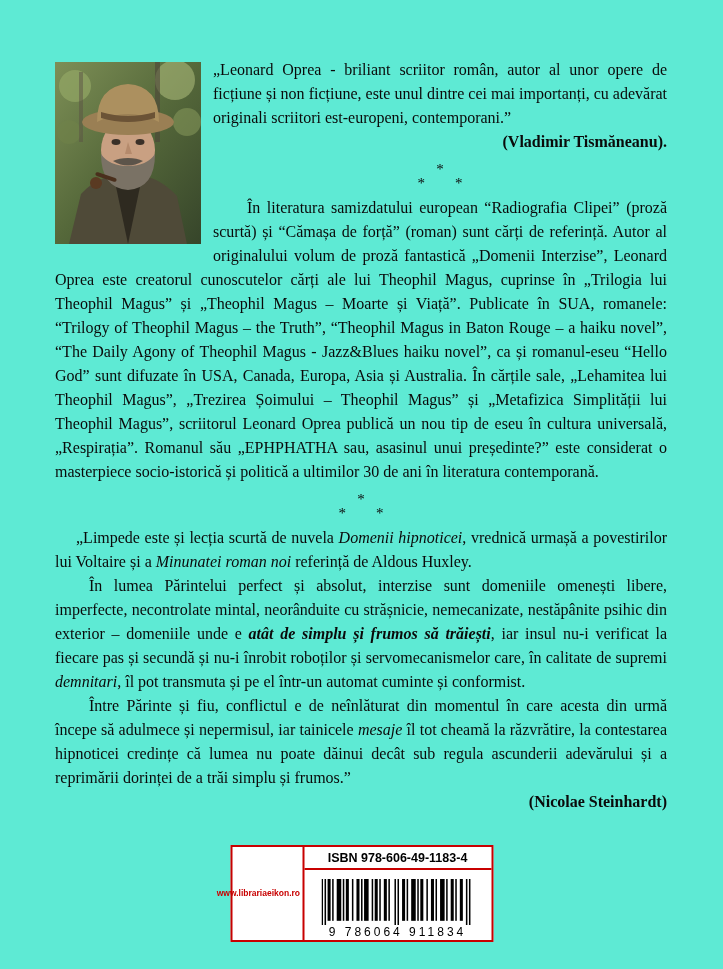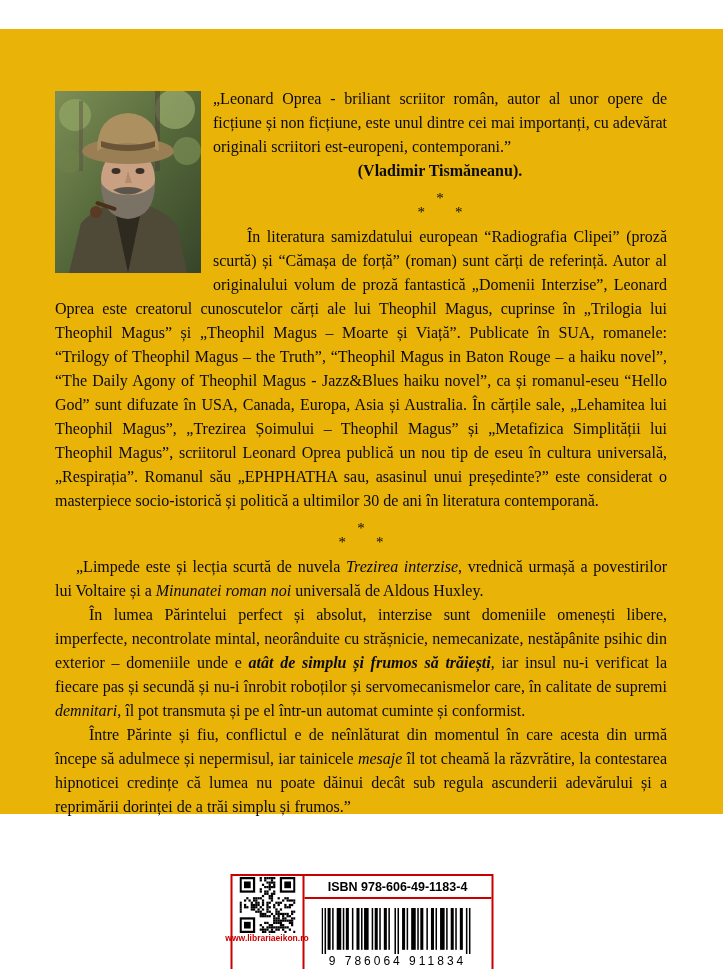--- a/index.html
+++ b/index.html
@@ -4,36 +4,36 @@
 <style>
   * { box-sizing: border-box; margin: 0; padding: 0; }
   html, body { width: 723px; height: 969px; }
   body {
     background: #ffffff;
     color: #0a0a0a;
     font-family: "Liberation Serif", serif;
     position: relative;
     overflow: hidden;
   }
-  .page { width: 723px; height: 785px; position: relative; background:#eab308;margin-top:29px; }
+  .page { width: 723px; height: 969px; position: relative; background:#5eead4; }
   .content {
     padding: 58px 56px 0 55px;
     font-size: 16px;
     line-height: 24px;
     text-align: justify;
   }
   .photo {
     float: left;
     width: 146px;
     height: 182px;
     margin: 4px 12px 8px 0;
   }
   .photo svg { width: 100%; height: 100%; display: block; }
   p { text-align: justify; }
-  .attribution { text-align: center; font-weight: bold; }
+  .attribution { text-align: right; font-weight: bold; }
   .separator {
     text-align: center;
     font-size: 15px;
     line-height: 14px;
     margin: 8px 0 6px 0;
   }
   .sep-pre { white-space: pre; }
   .indent { text-indent: 34px; }
   .indent-sm { text-indent: 21px; }
   .clear { clear: both; }
@@ -46,23 +46,23 @@
     width: 263px;
     height: 97px;
     border: 2px solid var(--accent, #c80000);
     background: #fff;
     display: flex;
   }
   .qr-col {
     width: 72px;
     border-right: 2px solid var(--accent, #c80000);
     display: flex;
-    flex-direction: column;
+    flex-direction: row;
     align-items: center;
-    justify-content: flex-start;
+    justify-content: flex-end;
     padding: 1px 2px 3px 2px;
   }
   #qr-svg { width: 56px; height: 56px; display: block; }
   .url {
     color: var(--accent, #c80000);
     font-family: "Liberation Sans", sans-serif;
     font-weight: bold;
     font-size: 8.5px;
     line-height: 10px;
     text-align: center;
@@ -142,24 +142,25 @@
       <div class="sep-pre">*        *</div>
     </div>
 
     <p class="indent"><span>În literatura samizdatului european “Radiografia Clipei” (proză scurtă) și “Cămașa de forță” (roman) sunt cărți de referință. Autor al originalului volum de proză fantastică „Domenii Interzise”, Leonard Oprea este creatorul cunoscutelor cărți ale lui Theophil Magus, cuprinse în „Trilogia lui Theophil Magus” și „Theophil Magus – Moarte și Viață”. Publicate în SUA, romanele: “Trilogy of Theophil Magus – the Truth”, “Theophil Magus in Baton Rouge – a haiku novel”, “The Daily Agony of Theophil Magus - Jazz&amp;Blues haiku novel”, ca și romanul-eseu “Hello God” sunt difuzate în USA, Canada, Europa, Asia și Australia. În cărțile sale, „Lehamitea lui Theophil Magus”, „Trezirea Șoimului – Theophil Magus” și „Metafizica Simplității lui Theophil Magus”, scriitorul Leonard Oprea publică un nou tip de eseu în cultura universală, „Respirația”. Romanul său „EPHPHATHA sau, asasinul unui președinte?” este considerat o masterpiece socio-istorică și politică a ultimilor 30 de ani în literatura contemporană.</span></p>
 
     <div class="separator clear">
       <div class="sep-pre">*</div>
       <div class="sep-pre">*        *</div>
     </div>
 
-    <p class="indent-sm"><span>„Limpede este și lecția scurtă de nuvela </span><span style="font-style: italic;">Trezirea interzise</span><span>, vrednică urmașă a povestirilor lui Voltaire și a </span><span style="font-style: italic;">Minunatei roman noi</span><span>  universală de Aldous Huxley.</span></p>
+    <p class="indent-sm"><span>„Limpede este și lecția scurtă de nuvela </span><span style="font-style: italic;">Domenii hipnoticei</span><span>, vrednică urmașă a povestirilor lui Voltaire și a </span><span style="font-style: italic;">Minunatei roman noi</span><span>  referință de Aldous Huxley.</span></p>
     <p class="indent"><span>În lumea Părintelui perfect și absolut, interzise sunt domeniile omenești libere, imperfecte, necontrolate mintal, neorânduite cu strășnicie, nemecanizate, nestăpânite psihic din exterior – domeniile unde e </span><span style="font-style: italic; font-weight: bold;">atât de simplu și frumos să trăiești</span><span>, iar insul nu-i verificat la fiecare pas și secundă și nu-i înrobit roboților și servomecanismelor care, în calitate de supremi </span><span style="font-style: italic;">demnitari</span><span>, îl pot transmuta și pe el într-un automat cuminte și conformist.</span></p>
     <p class="indent"><span>Între Părinte și fiu, conflictul e de neînlăturat din momentul în care acesta din urmă începe să adulmece și nepermisul, iar tainicele </span><span style="font-style: italic;">mesaje</span><span> îl tot cheamă la răzvrătire, la contestarea hipnoticei credințe că lumea nu poate dăinui decât sub regula ascunderii adevărului și a reprimării dorinței de a trăi simplu și frumos.”</span></p>
 
+    <p class="attribution"><span>(Nicolae Steinhardt)</span></p>
   </div>
 
   <div class="footer-box">
     <div class="qr-col">
       <svg id="qr-svg" viewBox="0 0 25 25">
           <rect x="0" y="0" width="25" height="25" fill="#fff"></rect>
           <rect x="9" y="0" width="1" height="1" fill="#000"></rect>
           <rect x="11" y="0" width="1" height="1" fill="#000"></rect>
           <rect x="12" y="0" width="1" height="1" fill="#000"></rect>
           <rect x="13" y="0" width="1" height="1" fill="#000"></rect>

